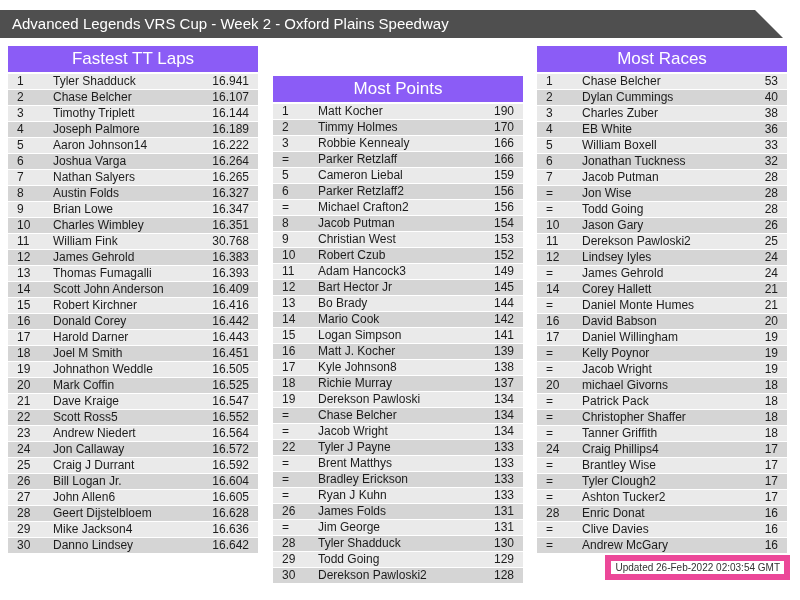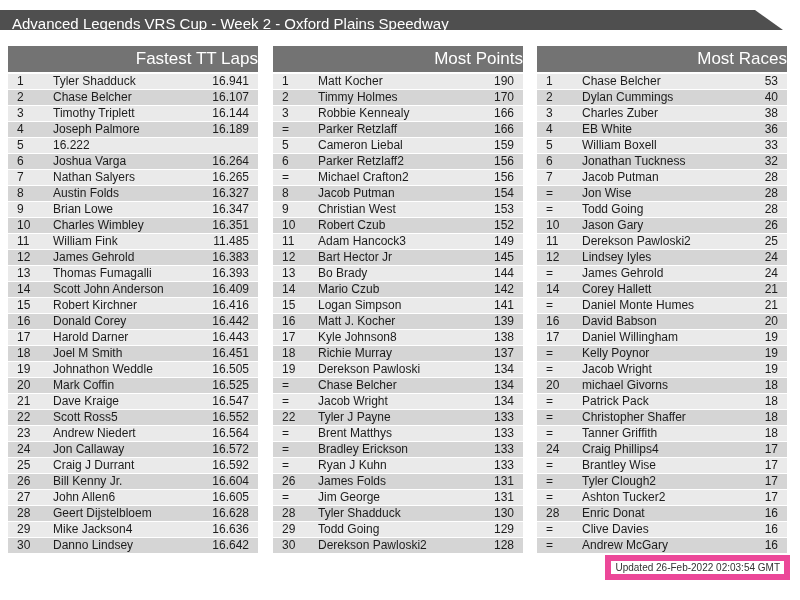--- a/index.html
+++ b/index.html
@@ -2,32 +2,32 @@
 <html><head>
 <meta charset="utf-8">
 <style>
   html,body { margin:0; padding:0; }
   body {
     width:800px; height:600px; position:relative; overflow:hidden;
     background:#ffffff;
     font-family:"Liberation Sans", sans-serif;
   }
   .titlebar {
-    position:absolute; top:10px; left:0; width:785px; height:20px;
+    position:absolute; top:10px; left:0; width:785px; height:28px;
     background:#4f4f4f; color:#ffffff;
     font-size:15px; line-height:28px; padding-left:12px; box-sizing:border-box;
     clip-path:polygon(0 0, 755px 0, 783px 100%, 0 100%);
   }
   .lb-table { position:absolute; top:46px; width:250px; }
   .lb-table.t0 { left:8px; }
-  .lb-table.t1 { left:273px; }
+  .lb-table.t1 { left:273px;margin-top:30px; }
   .lb-table.t2 { left:537px; }
   .lb-header {
-    height:26px; background:#737373; color:#ffffff;
-    text-align:right; font-size:17px; line-height:26px;
+    height:26px; background:#8b5cf6; color:#ffffff;
+    text-align:center; font-size:17px; line-height:26px;
   }
   .lb-body { margin-top:2px; }
   .row {
     display:flex; height:15px; line-height:15px; margin-bottom:1px;
     font-size:12px; color:#1c1c1c; white-space:nowrap;
   }
   .row:nth-child(odd)  { background:#eaeaea; }
   .row:nth-child(even) { background:#d5d5d5; }
   .rank { width:36px; padding-left:9px; flex:0 0 auto; box-sizing:content-box; }
   .name { flex:1 1 auto; overflow:hidden; }
@@ -61,20 +61,21 @@
         <span class="name">Timothy Triplett</span>
         <span class="val">16.144</span>
       </div>
       <div class="row">
         <span class="rank">4</span>
         <span class="name">Joseph Palmore</span>
         <span class="val">16.189</span>
       </div>
       <div class="row">
         <span class="rank">5</span>
+        <span class="name">Aaron Johnson14</span>
         <span class="val">16.222</span>
       </div>
       <div class="row">
         <span class="rank">6</span>
         <span class="name">Joshua Varga</span>
         <span class="val">16.264</span>
       </div>
       <div class="row">
         <span class="rank">7</span>
         <span class="name">Nathan Salyers</span>
@@ -91,21 +92,21 @@
         <span class="val">16.347</span>
       </div>
       <div class="row">
         <span class="rank">10</span>
         <span class="name">Charles Wimbley</span>
         <span class="val">16.351</span>
       </div>
       <div class="row">
         <span class="rank">11</span>
         <span class="name">William Fink</span>
-        <span class="val">11.485</span>
+        <span class="val">30.768</span>
       </div>
       <div class="row">
         <span class="rank">12</span>
         <span class="name">James Gehrold</span>
         <span class="val">16.383</span>
       </div>
       <div class="row">
         <span class="rank">13</span>
         <span class="name">Thomas Fumagalli</span>
         <span class="val">16.393</span>
@@ -165,21 +166,21 @@
         <span class="name">Jon Callaway</span>
         <span class="val">16.572</span>
       </div>
       <div class="row">
         <span class="rank">25</span>
         <span class="name">Craig J Durrant</span>
         <span class="val">16.592</span>
       </div>
       <div class="row">
         <span class="rank">26</span>
-        <span class="name">Bill Kenny Jr.</span>
+        <span class="name">Bill Logan Jr.</span>
         <span class="val">16.604</span>
       </div>
       <div class="row">
         <span class="rank">27</span>
         <span class="name">John Allen6</span>
         <span class="val">16.605</span>
       </div>
       <div class="row">
         <span class="rank">28</span>
         <span class="name">Geert Dijstelbloem</span>
@@ -261,21 +262,21 @@
         <span class="name">Bart Hector Jr</span>
         <span class="val">145</span>
       </div>
       <div class="row">
         <span class="rank">13</span>
         <span class="name">Bo Brady</span>
         <span class="val">144</span>
       </div>
       <div class="row">
         <span class="rank">14</span>
-        <span class="name">Mario Czub</span>
+        <span class="name">Mario Cook</span>
         <span class="val">142</span>
       </div>
       <div class="row">
         <span class="rank">15</span>
         <span class="name">Logan Simpson</span>
         <span class="val">141</span>
       </div>
       <div class="row">
         <span class="rank">16</span>
         <span class="name">Matt J. Kocher</span>

